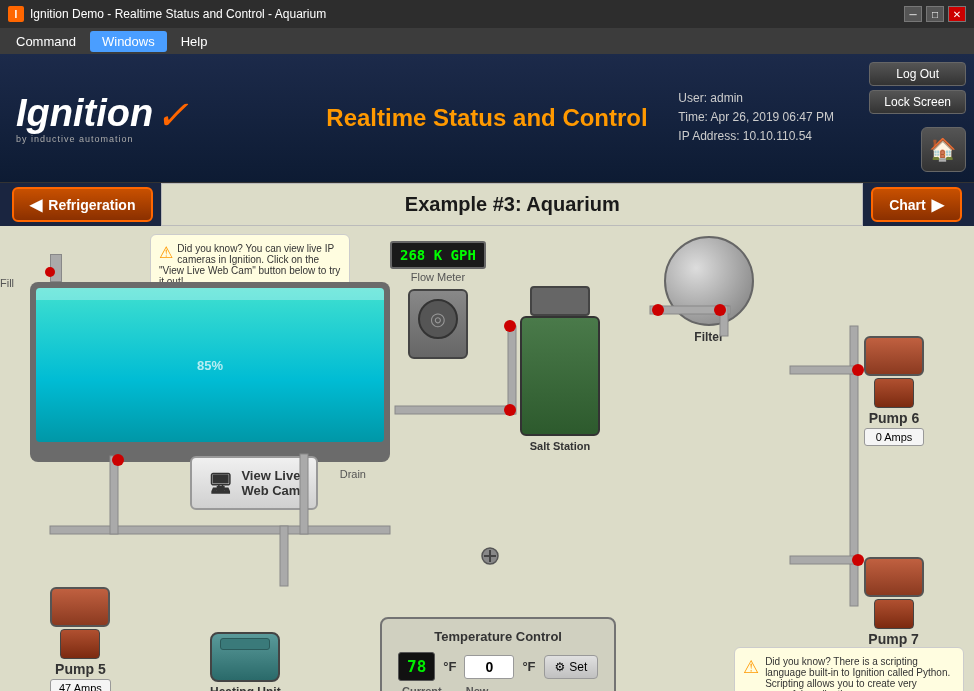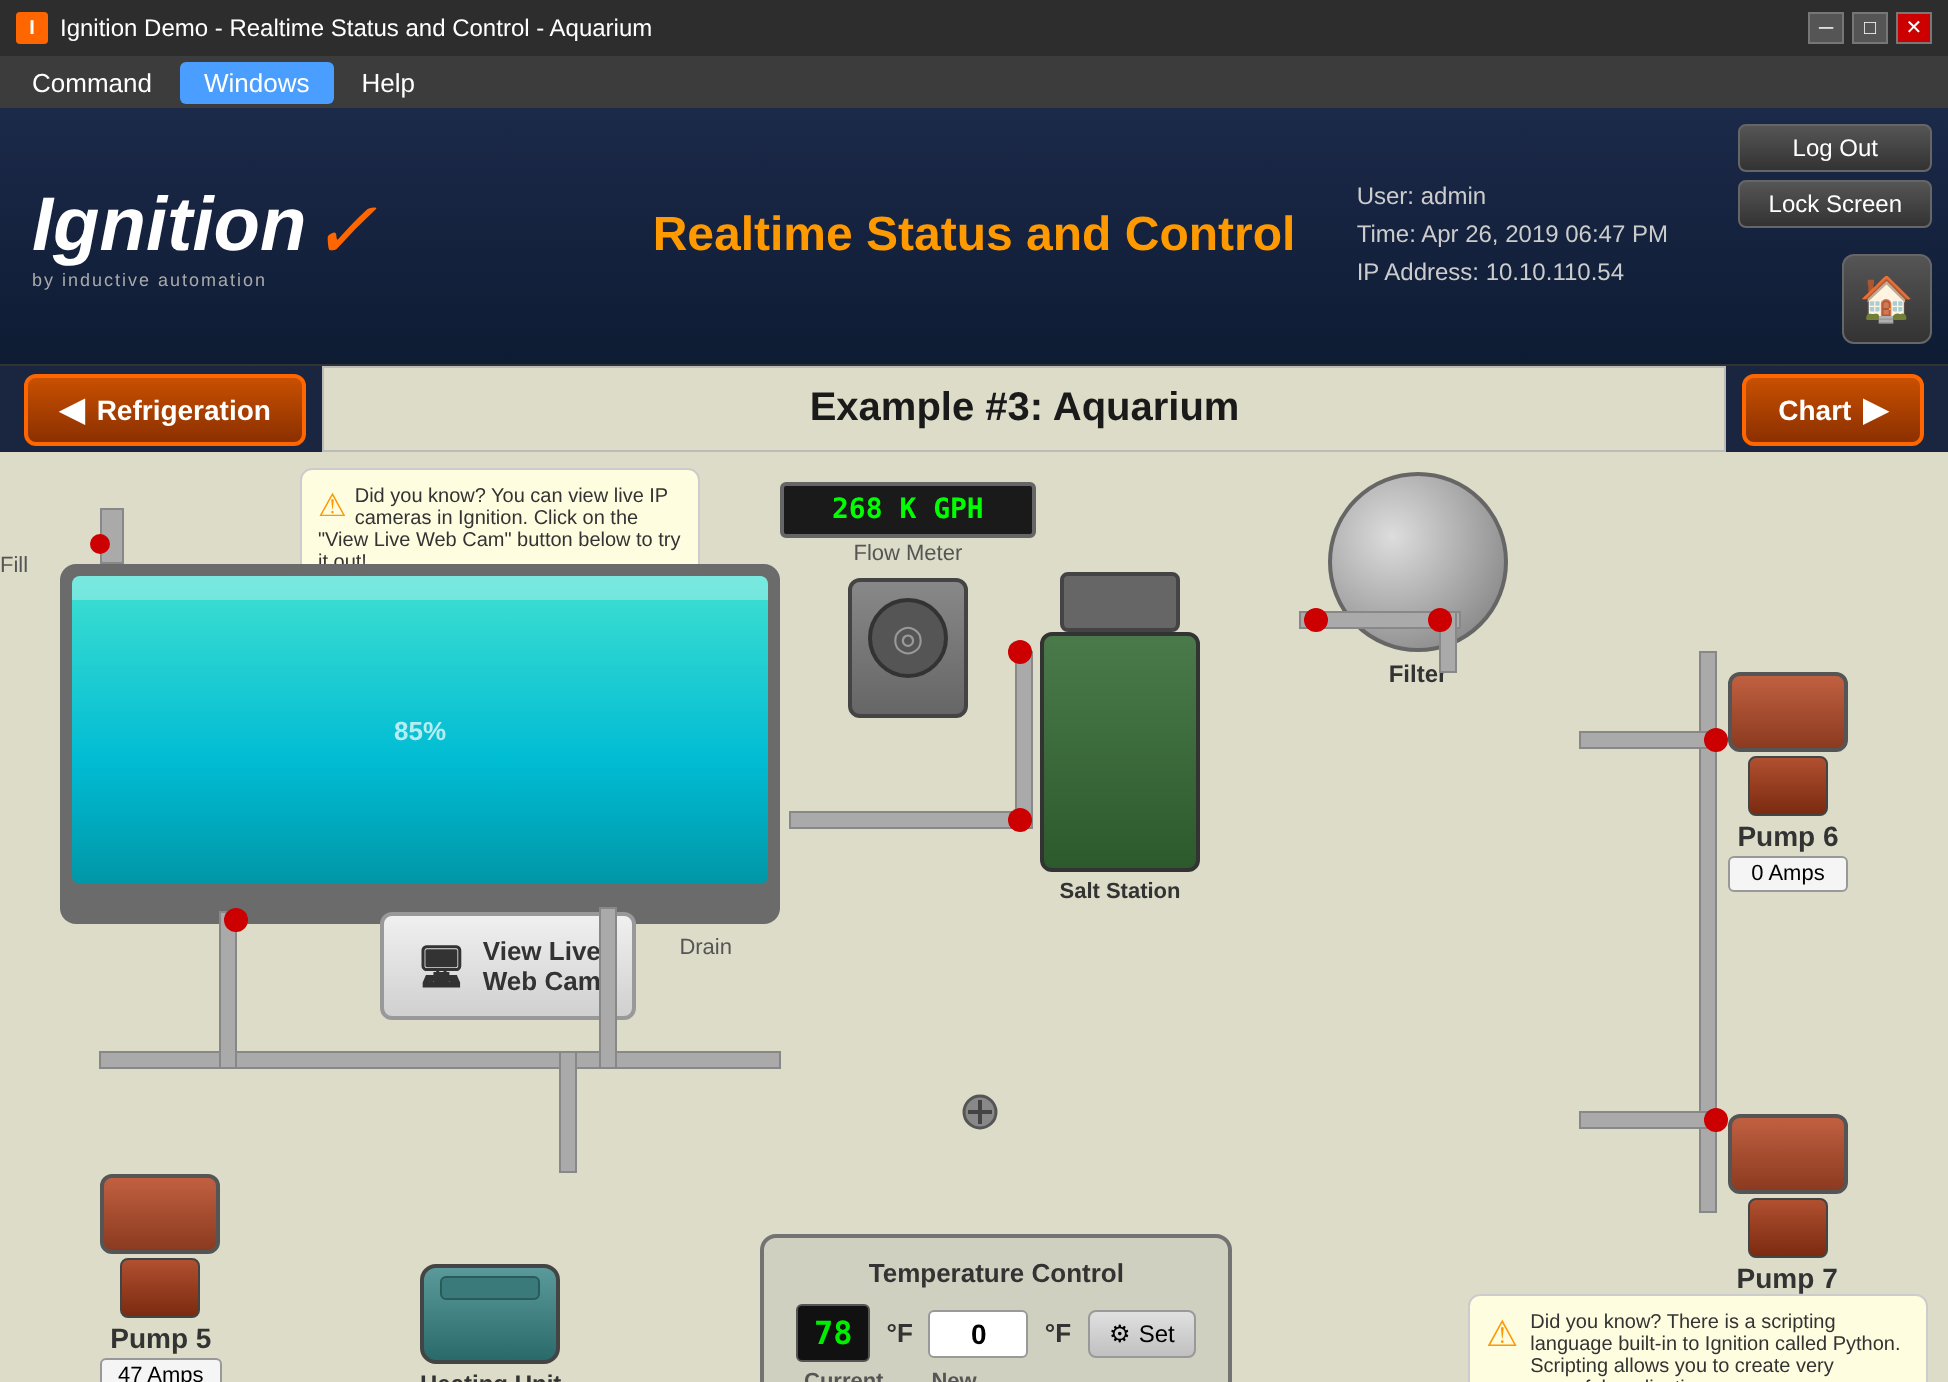--- a/index.html
+++ b/index.html
@@ -228,21 +228,21 @@
       top: 15px;
       text-align: center;
     }
     #flow-display {
       background: #1a1a1a;
       border: 2px solid #666;
       color: #00ff00;
       font-family: monospace;
       font-size: 14px;
       font-weight: bold;
-      padding: 4px 24px;
+      padding: 4px 8px;
       border-radius: 3px;
       text-align: center;
     }
     #flow-label {
       font-size: 11px;
       color: #555;
       margin-top: 2px;
     }
 
     

